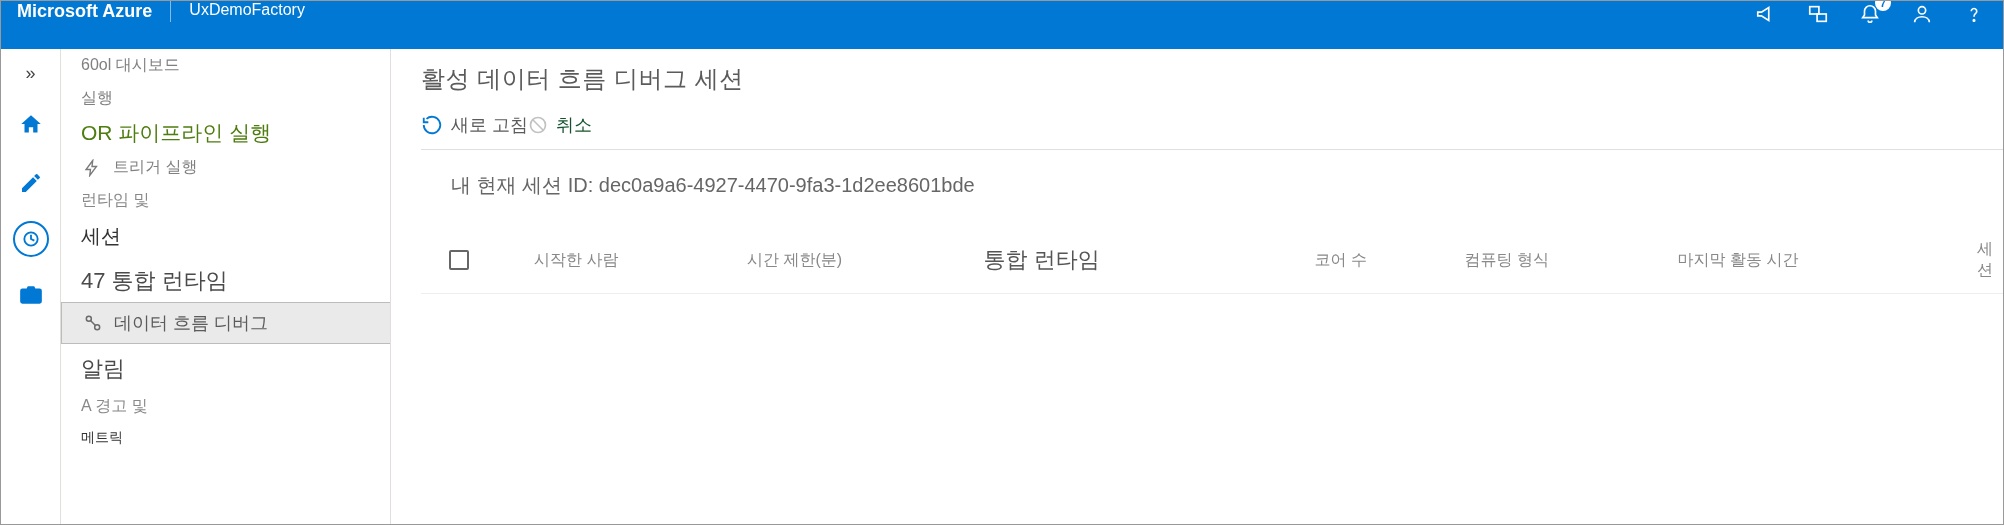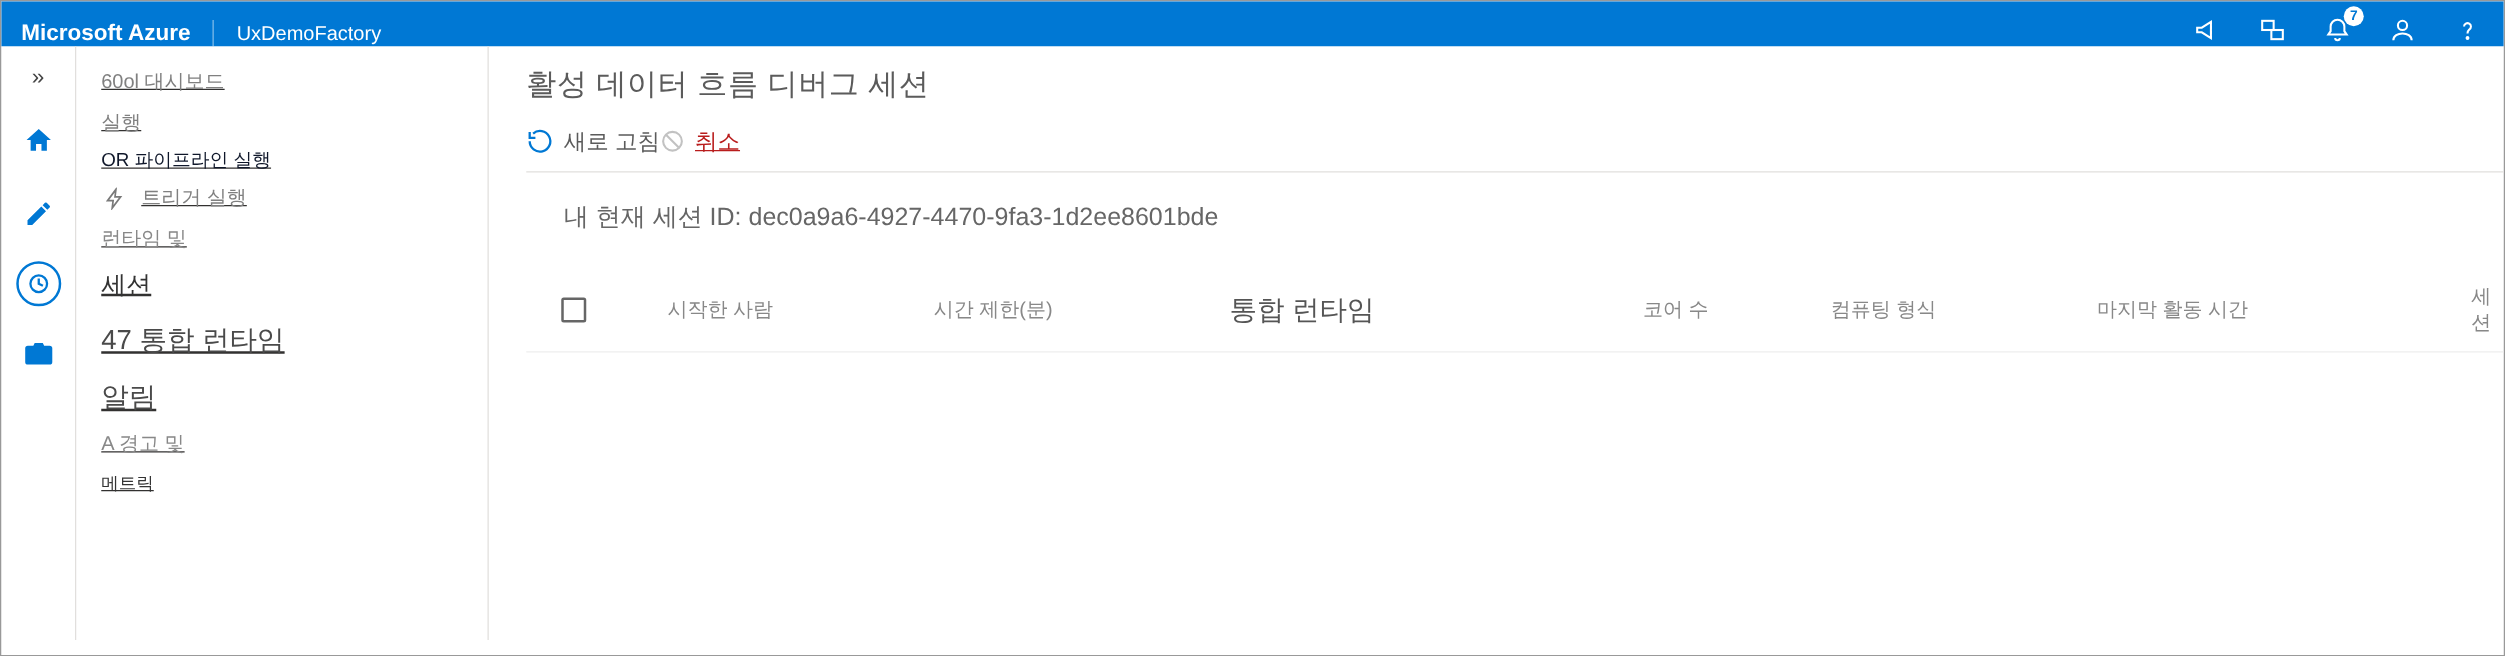--- a/index.html
+++ b/index.html
@@ -7,25 +7,25 @@
   font-family: "Segoe UI", Tahoma, sans-serif;
   font-size: 13px;
   color: #323130;
   background: #fff;
   width: 2004px;
   height: 525px;
   overflow: hidden;
   border: 1px solid #999;
 }
 .topbar {
-  height: 36px;
+  height: 48px;
   background: #0078d4;
   color: #fff;
   display: flex;
-  align-items: flex-end;
+  align-items: flex-start;
   padding: 0 16px;
 }
 .brand {
   font-size: 18px;
   font-weight: 600;
   padding-right: 18px;
   border-right: 1px solid rgba(255,255,255,0.5);
 }
 .workspace {
   font-size: 16px;
@@ -82,35 +82,34 @@
 .rail .rail-item.active {
   border: 2px solid #0078d4;
   border-radius: 50%;
   width: 36px;
   height: 36px;
 }
 .rail .rail-item.toolbox { color:#0078d4; }
 .sidebar {
   width: 330px;
   border-right: 1px solid #e1dfdd;
-  padding: 12px 0 0 0;
+  padding: 0 0 0 0;
   overflow: hidden;
-  text-decoration: underline;
 }
 .side-item {
   padding: 8px 20px;
   font-size: 18px;
   color: #5b5b5b;
   cursor: pointer;
   display: flex;
   align-items: center;
   gap: 10px;
 }
 .side-item.small { font-size: 16px; padding: 6px 20px; color:#808080; }
-.side-item.xsmall { font-size: 15px; padding: 4px 20px; color:#0f172a; }
+.side-item.xsmall { font-size: 21px; padding: 4px 20px; color:#4d7c0f; }
 .side-item.heading { font-size: 22px; color:#4a4a4a; padding: 10px 20px 6px; }
 .side-item.selected {
   background: #eaeaea;
   border: 1px solid #bcbcbc;
   border-right: none;
 }
 .side-item .sicon { width:22px; display:inline-flex; justify-content:center; color:#7a7a7a; font-size:18px; }
 .side-row { display:flex; align-items:baseline; gap:12px; padding: 6px 20px; flex-direction: column; }
 .side-row .label { color:#888; font-size:16px; }
 .side-row .value { color:#333; font-size:20px; }
@@ -133,21 +132,21 @@
   margin-bottom: 22px;
 }
 .toolbar .tbtn {
   display: flex;
   align-items: center;
   gap: 8px;
   font-size: 18px;
   color: #5b5b5b;
   cursor: pointer;
 }
-.toolbar .tbtn.disabled { color: #b91c1c; cursor: default; text-decoration: underline; }
+.toolbar .tbtn.disabled { color: #14532d; cursor: default; }
 .toolbar .tbtn .ticon2 { color:#0078d4; font-size:20px; display:inline-flex; }
 .toolbar .tbtn.disabled .ticon2 { color:#c2c2c2; }
 .session-line {
   font-size: 20px;
   color: #666;
   margin: 0 0 28px 30px;
 }
 .table {
   width: 100%;
 }
@@ -253,20 +252,30 @@
             <path d="M13 2L4 14h6l-1 8 9-12h-6z"></path>
           </svg>
       </span>
       <span>트리거 실행</span>
     </div>
     <div class="side-row">
       <span class="label">런타임 및</span>
       <span class="value">세션</span>
     </div>
     <div class="side-item heading">47 통합 런타임</div>
+    <div class="side-item selected">
+      <span class="sicon">
+        <svg width="20" height="20" viewBox="0 0 24 24" fill="none" stroke="#6b6b6b" stroke-width="1.8">
+            <circle cx="7" cy="7" r="3"></circle>
+            <circle cx="17" cy="17" r="3"></circle>
+            <path d="M9 9l6 6"></path>
+          </svg>
+      </span>
+      <span>데이터 흐름 디버그</span>
+    </div>
     <div class="side-item heading">알림</div>
     <div class="side-row">
       <span class="label">A 경고 및</span>
       <span class="value" style="font-size:14px;">메트릭</span>
     </div>
   </div>
 
   <div class="main">
     <div class="page-title">활성 데이터 흐름 디버그 세션</div>
 

